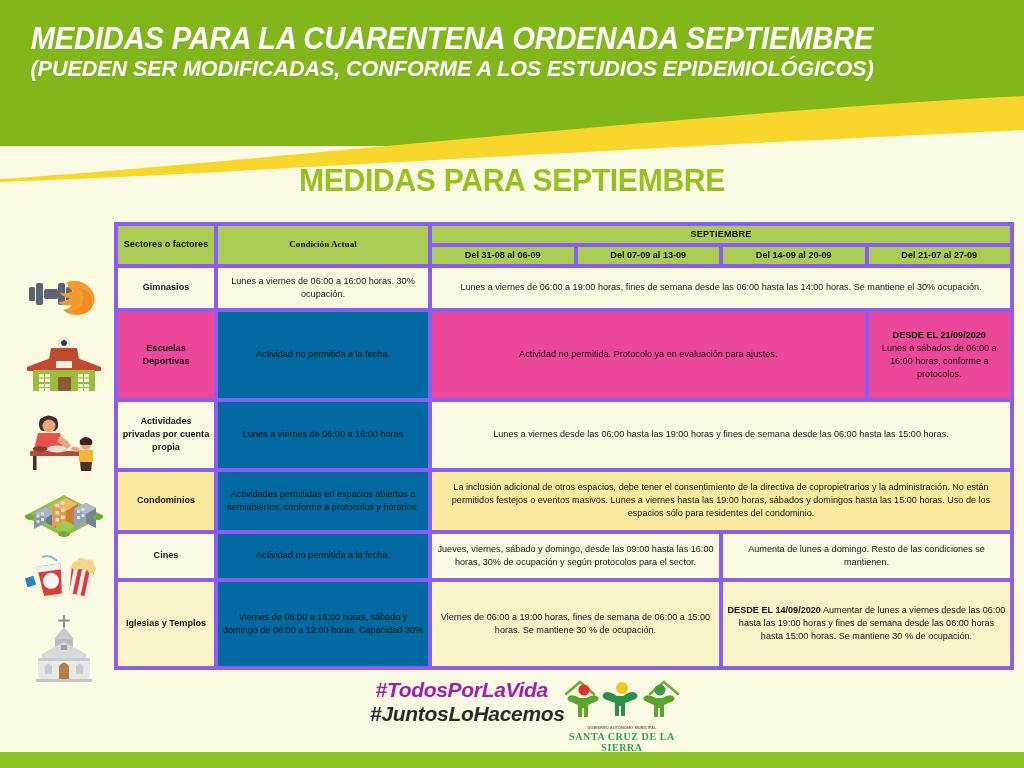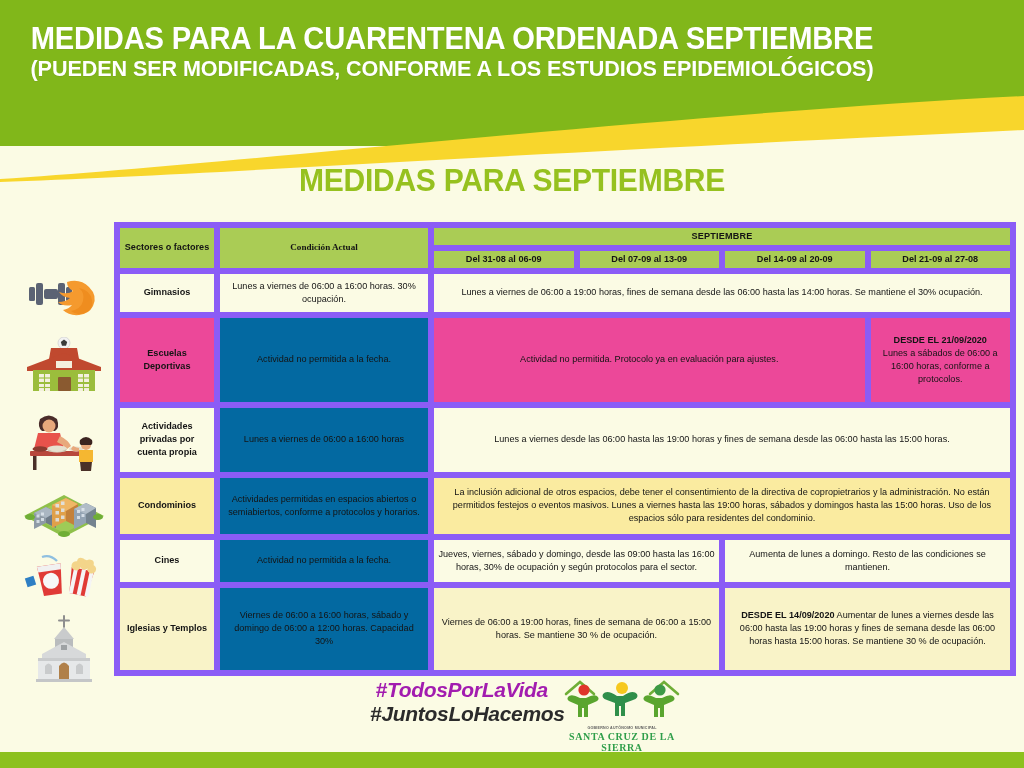--- a/index.html
+++ b/index.html
@@ -9,21 +9,21 @@
     background:#fbfbe4;
     position:relative;
   }
 
   
   #header-band{
     position:absolute;left:0;top:0;width:1024px;height:146px;
     background:#81b71a;overflow:hidden;z-index:1;
   }
   #header-titles{
-    position:absolute;left:0;top:22px;width:904px;text-align:center;z-index:3;
+    position:absolute;left:0;top:22px;width:904px;text-align:center;z-index:3;font-style:italic;
   }
   #header-title-main{
     font-size:30.5px;font-weight:bold;color:#ffffff;letter-spacing:-0.2px;
     font-family:"Liberation Sans", sans-serif;
     transform:scaleX(0.955);line-height:1.06;
     text-shadow:0 1px 0 rgba(120,160,30,.55);
     white-space:nowrap;
   }
   #header-title-sub{
     font-size:22.5px;font-weight:bold;color:#ffffff;letter-spacing:-0.1px;
@@ -60,21 +60,21 @@
     align-items:center;justify-content:center;
   }
 
   
   #measures-table{
     position:absolute;left:114px;top:222px;width:896px;
     border-collapse:collapse;table-layout:fixed;z-index:4;
     font-family:"Liberation Sans", sans-serif;
   }
   #measures-table td,#measures-table th{
-    border:6px solid #8b5cf6;
+    border:4px solid #8b5cf6;
     padding:2px 4px;
     vertical-align:middle;
     text-align:center;
     font-size:9.1px;
     line-height:1.42;
     color:#141414;
   }
   thead th{
     background:#aacc55;
     font-weight:bold;
@@ -313,21 +313,21 @@
   <thead>
     <tr>
       <th class="h-sector" rowspan="2">Sectores o factores</th>
       <th class="h-cond" rowspan="2">Condición Actual</th>
       <th class="h-month" colspan="4">SEPTIEMBRE</th>
     </tr>
     <tr>
       <th class="h-week">Del 31-08 al 06-09</th>
       <th class="h-week">Del 07-09 al 13-09</th>
       <th class="h-week">Del 14-09 al 20-09</th>
-      <th class="h-week">Del 21-09 al 27-08</th>
+      <th class="h-week">Del 21-07 al 27-09</th>
     </tr>
   </thead>
   <tbody>
 
     <tr style="height:44px">
       <td class="sector bg-cream">Gimnasios</td>
       <td class="cond bg-cream">Lunes a viernes de 06:00 a 16:00 horas. 30% ocupación.</td>
       <td class="bg-cream" colspan="4">Lunes a viernes de 06:00 a 19:00 horas, fines de semana desde las 06:00 hasta las 14:00 horas. Se mantiene el 30% ocupación.</td>
     </tr>
 

